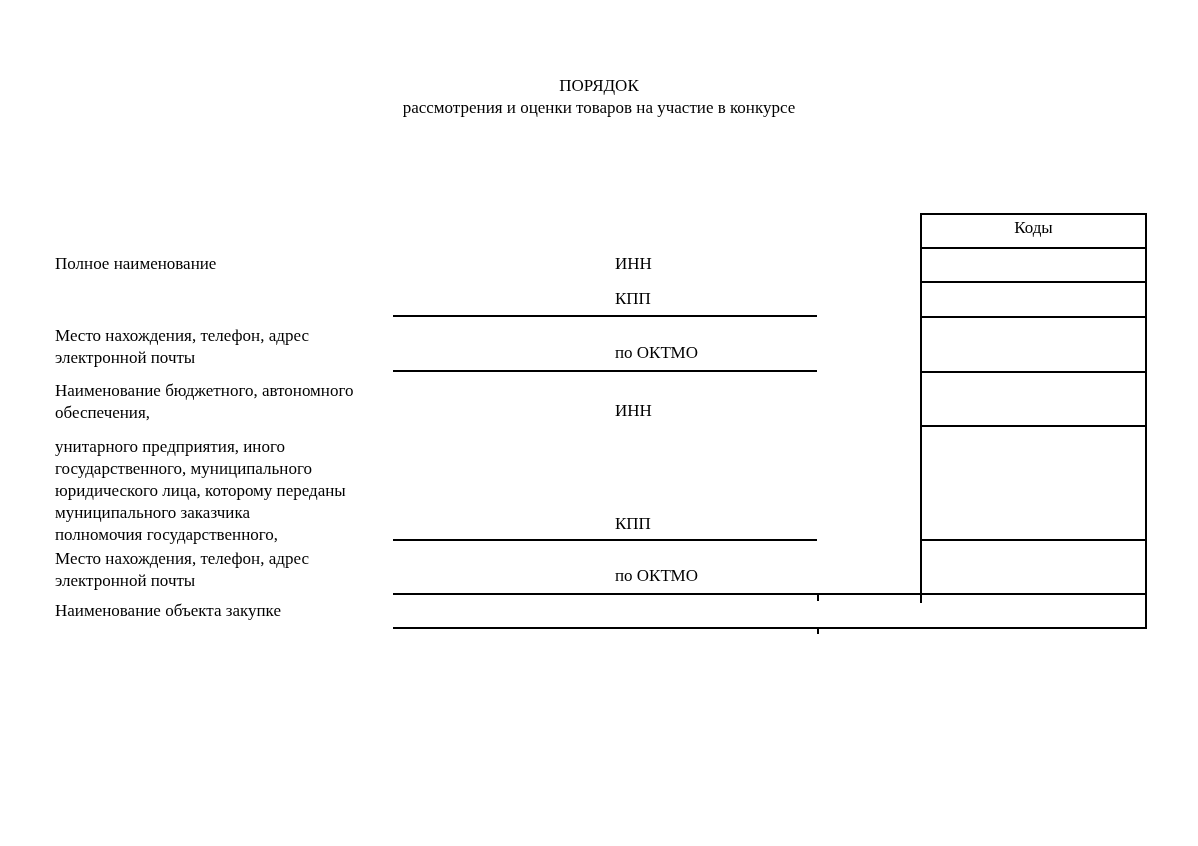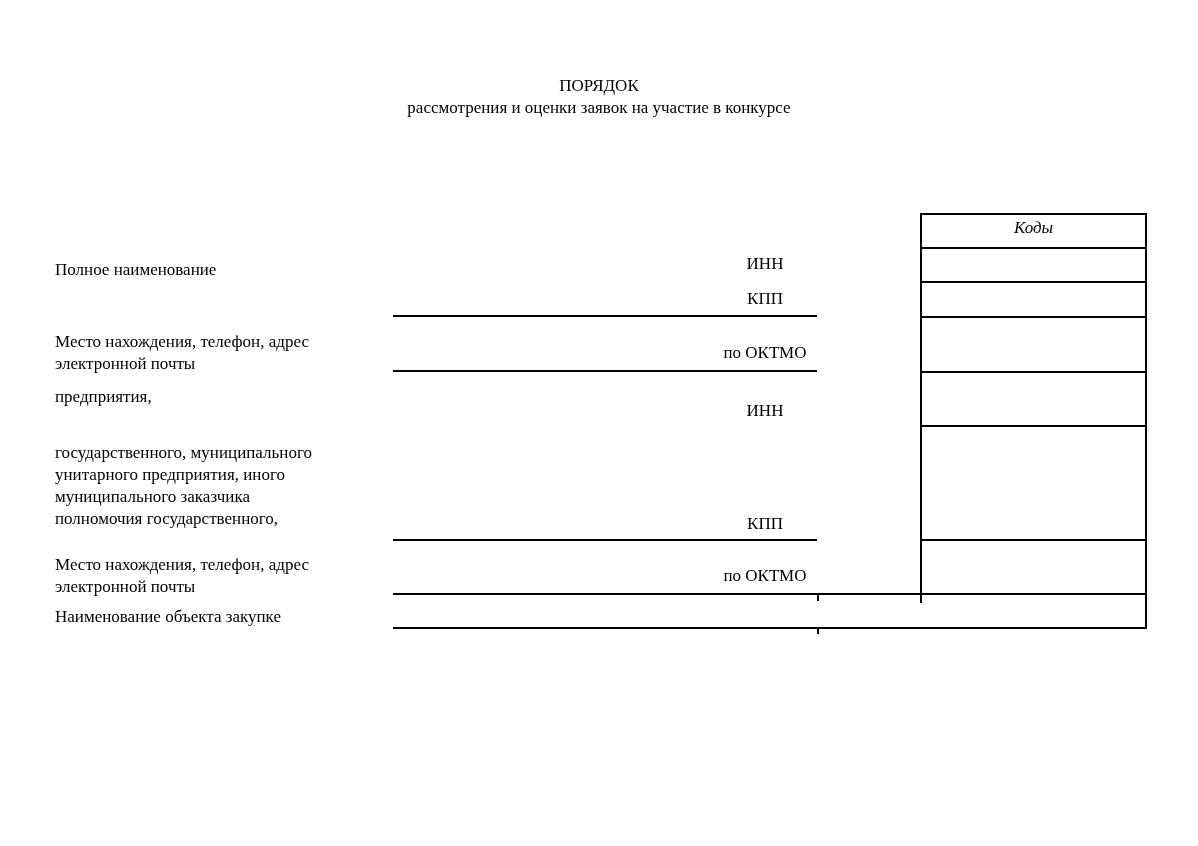--- a/index.html
+++ b/index.html
@@ -8,51 +8,53 @@
     width:1198px; height:846px;
     font-family:"Liberation Serif","DejaVu Serif",serif;
     color:#000;
   }
   .page {
     position:relative; width:1198px; height:846px;
     background:#ffffff; overflow:hidden;
     font-size:17px; line-height:22px;
   }
   .center { position:absolute; left:0; width:1198px; text-align:center; }
-  .llabel { position:absolute; left:55px; width:350px;margin-top:6px; }
-  .rlabel { position:absolute; left:615px; width:300px; text-align:center; }
+  .llabel { position:absolute; left:55px; width:350px; }
+  .rlabel { position:absolute; left:615px; width:300px; text-align:left; }
   .hline { position:absolute; height:0; border-top:2px solid #000; }
   .vline { position:absolute; width:0; border-left:2px solid #000; }
   .cell  { position:absolute; background:transparent; }
-  .kody  { position:absolute; left:920px; width:227px; text-align:center;font-style:italic; }
+  .kody  { position:absolute; left:920px; width:227px; text-align:center; }
 </style>
 </head>
 <body>
 
 <div class="page">
 
   <div class="center" style="top:75px">ПОРЯДОК</div>
-  <div class="center" style="top:97px">рассмотрения и оценки заявок на участие в конкурсе</div>
+  <div class="center" style="top:97px">рассмотрения и оценки товаров на участие в конкурсе</div>
 
   <div class="llabel" style="top:253px">
     <div>Полное наименование</div>
   </div>
 
   <div class="llabel" style="top:325px">
     <div>Место нахождения, телефон, адрес</div>
     <div>электронной почты</div>
   </div>
 
   <div class="llabel" style="top:380px">
-    <div>предприятия,</div>
+    <div>Наименование бюджетного, автономного</div>
+    <div>обеспечения,</div>
   </div>
 
   <div class="llabel" style="top:436px">
+    <div>унитарного предприятия, иного</div>
     <div>государственного, муниципального</div>
-    <div>унитарного предприятия, иного</div>
+    <div>юридического лица, которому переданы</div>
     <div>муниципального заказчика</div>
     <div>полномочия государственного,</div>
   </div>
 
   <div class="llabel" style="top:548px">
     <div>Место нахождения, телефон, адрес</div>
     <div>электронной почты</div>
   </div>
 
   <div class="llabel" style="top:600px">

